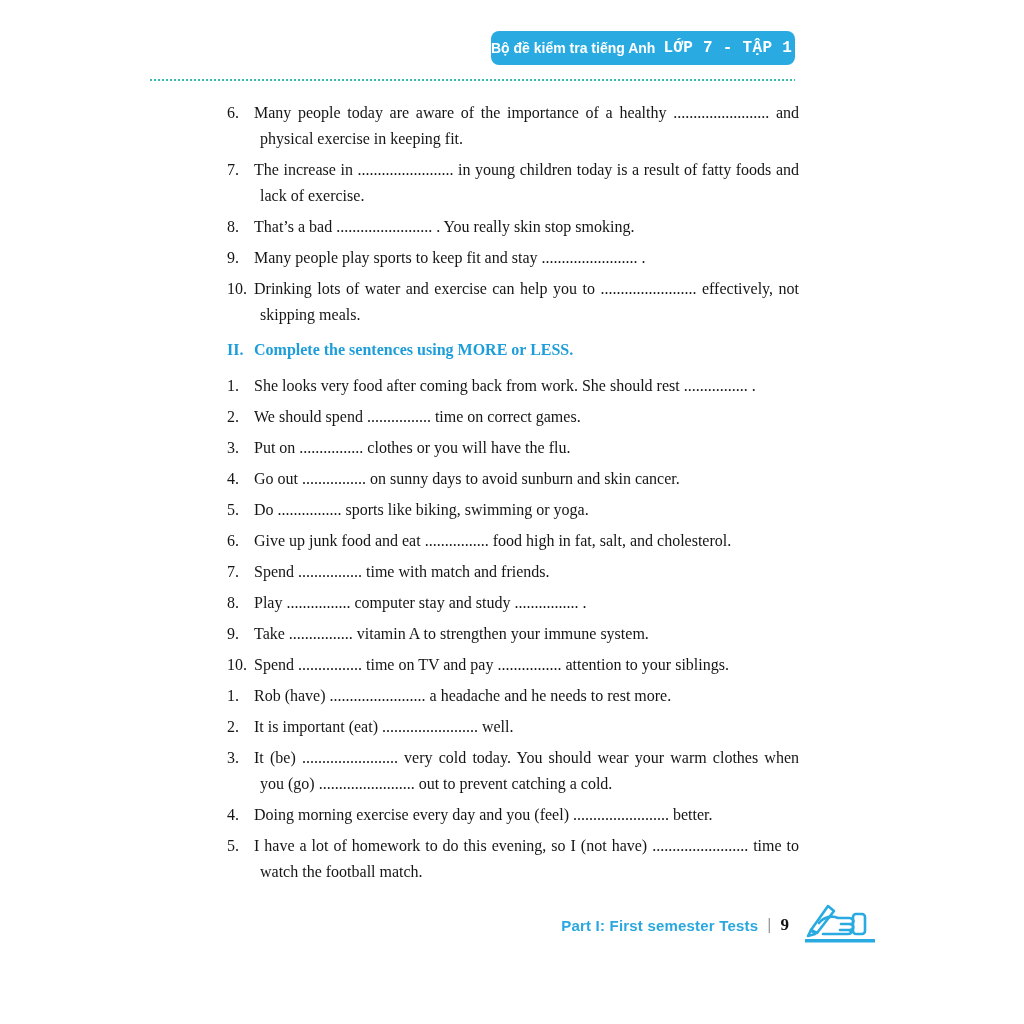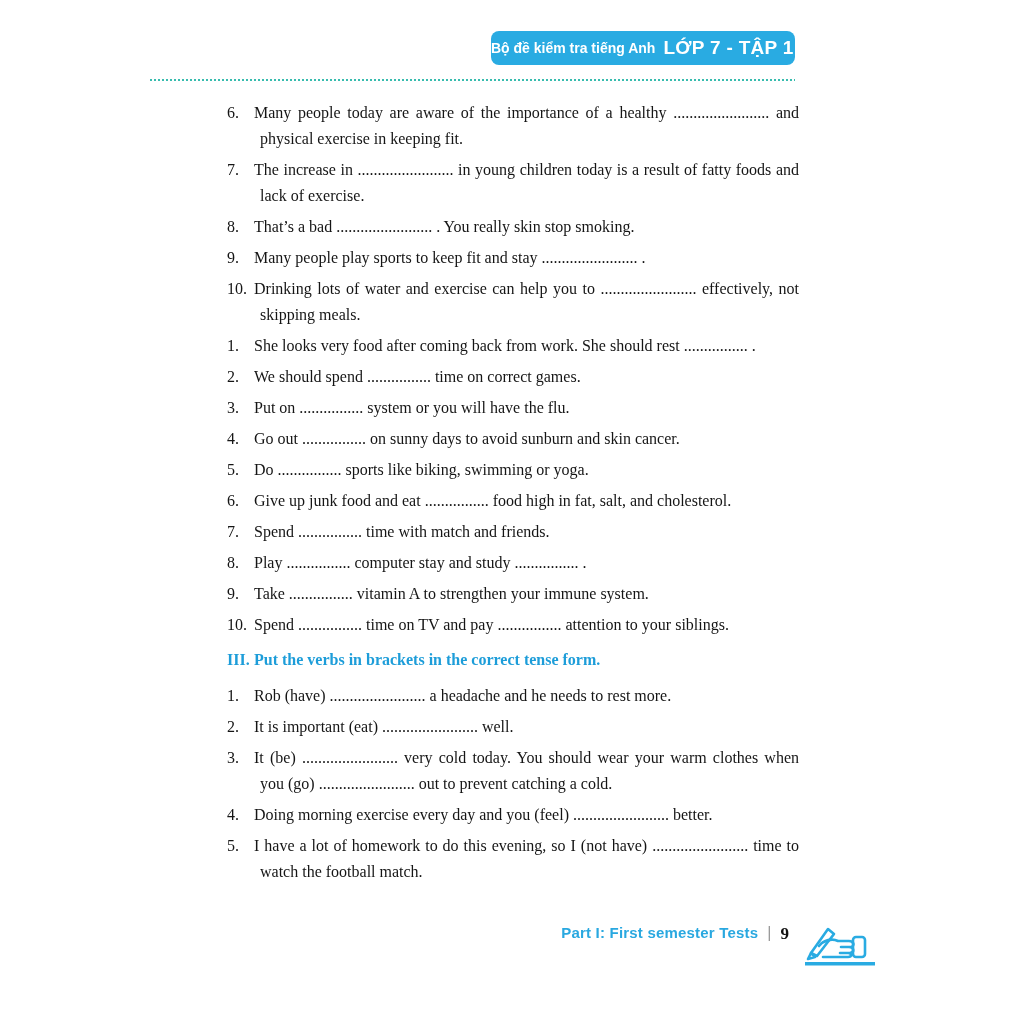--- a/index.html
+++ b/index.html
@@ -25,21 +25,21 @@
     border-radius: 8px;
     display: flex;
     align-items: center;
     justify-content: flex-start;
     gap: 8px;
     color: #ffffff;
     font-family: "Liberation Sans", sans-serif;
     white-space: nowrap;
   }
   .banner-prefix { font-size: 14px; font-weight: bold; }
-  .banner-title  { font-size: 19px; font-weight: bold; letter-spacing: 0.3px; }
+  .banner-title  { font-size: 16px; font-weight: bold; letter-spacing: 0.3px; font-family: Liberation Mono, monospace; }
 
   
   .dotted-rule {
     position: absolute;
     left: 150px;
     top: 79px;
     width: 645px;
     height: 2px;
     background: repeating-linear-gradient(90deg, #38bcae 0 2px, transparent 2px 4px);
   }
@@ -61,24 +61,24 @@
     color: #1d9dd9;
     font-weight: bold;
     margin-top: 9px;
     margin-bottom: 10px;
   }
   .heading-row .txt { text-align: left; }
 
   
   .footer {
     position: absolute;
-    top: 924px;
+    top: 903px;
     right: 147px;
     display: flex;
-    align-items: flex-start;
+    align-items: center;
     height: 44px;
   }
   .footer-breadcrumb {
     font-family: "Liberation Sans", sans-serif;
     font-weight: bold;
     font-size: 15px;
     color: #29a8e0;
     letter-spacing: 0.2px;
   }
   .footer-sep {
@@ -123,32 +123,36 @@
     </div>
     <div class="row">
       <span class="num">9.</span>
       <span class="txt">Many people play sports to keep fit and stay ........................ .</span>
     </div>
     <div class="row">
       <span class="num">10.</span>
       <span class="txt">Drinking lots of water and exercise can help you to ........................ effectively, not skipping meals.</span>
     </div>
 
+    <div class="row heading-row">
+      <span class="num">II.</span>
+      <span class="txt">Complete the sentences using MORE or LESS.</span>
+    </div>
 
     <div class="row">
       <span class="num">1.</span>
       <span class="txt">She looks very food after coming back from work. She should rest ................ .</span>
     </div>
     <div class="row">
       <span class="num">2.</span>
       <span class="txt">We should spend ................ time on correct games.</span>
     </div>
     <div class="row">
       <span class="num">3.</span>
-      <span class="txt">Put on ................ system or you will have the flu.</span>
+      <span class="txt">Put on ................ clothes or you will have the flu.</span>
     </div>
     <div class="row">
       <span class="num">4.</span>
       <span class="txt">Go out ................ on sunny days to avoid sunburn and skin cancer.</span>
     </div>
     <div class="row">
       <span class="num">5.</span>
       <span class="txt">Do ................ sports like biking, swimming or yoga.</span>
     </div>
     <div class="row">
@@ -165,24 +169,20 @@
     </div>
     <div class="row">
       <span class="num">9.</span>
       <span class="txt">Take ................ vitamin A to strengthen your immune system.</span>
     </div>
     <div class="row">
       <span class="num">10.</span>
       <span class="txt">Spend ................ time on TV and pay ................ attention to your siblings.</span>
     </div>
 
-    <div class="row heading-row">
-      <span class="num">III.</span>
-      <span class="txt">Put the verbs in brackets in the correct tense form.</span>
-    </div>
 
     <div class="row">
       <span class="num">1.</span>
       <span class="txt">Rob (have) ........................ a headache and he needs to rest more.</span>
     </div>
     <div class="row">
       <span class="num">2.</span>
       <span class="txt">It is important (eat) ........................ well.</span>
     </div>
     <div class="row">

